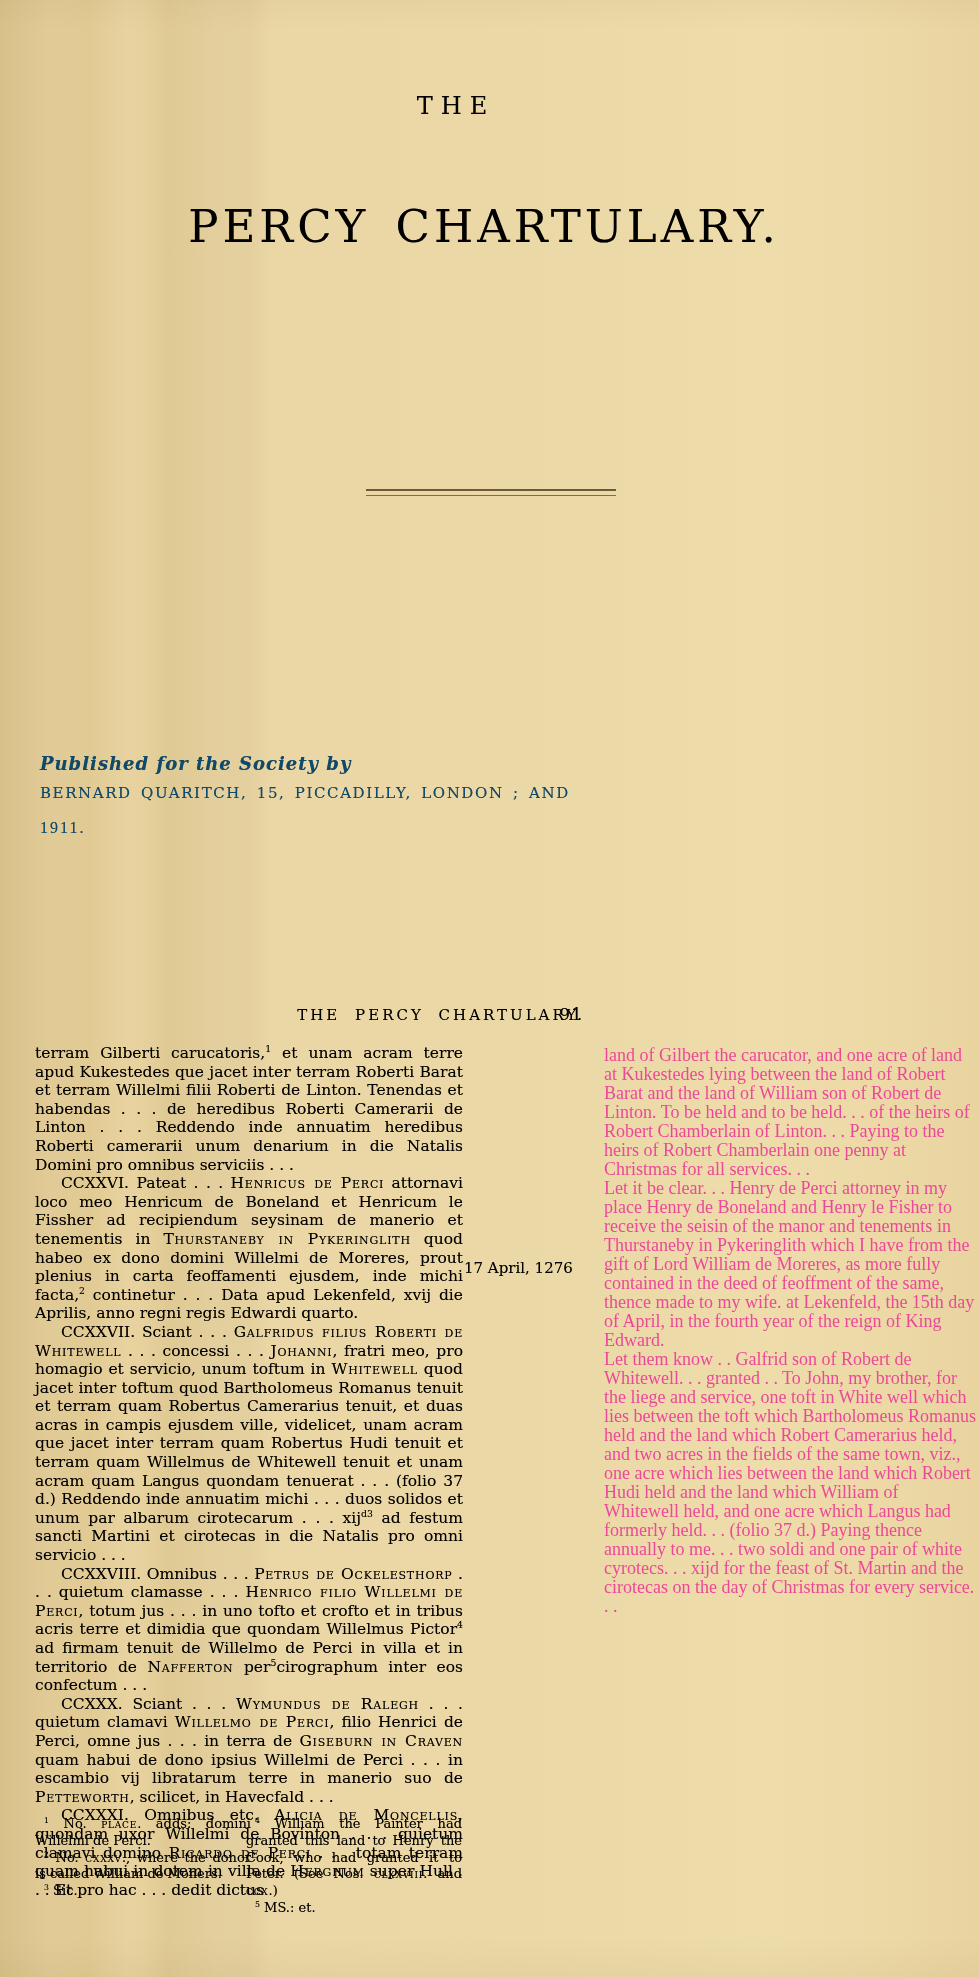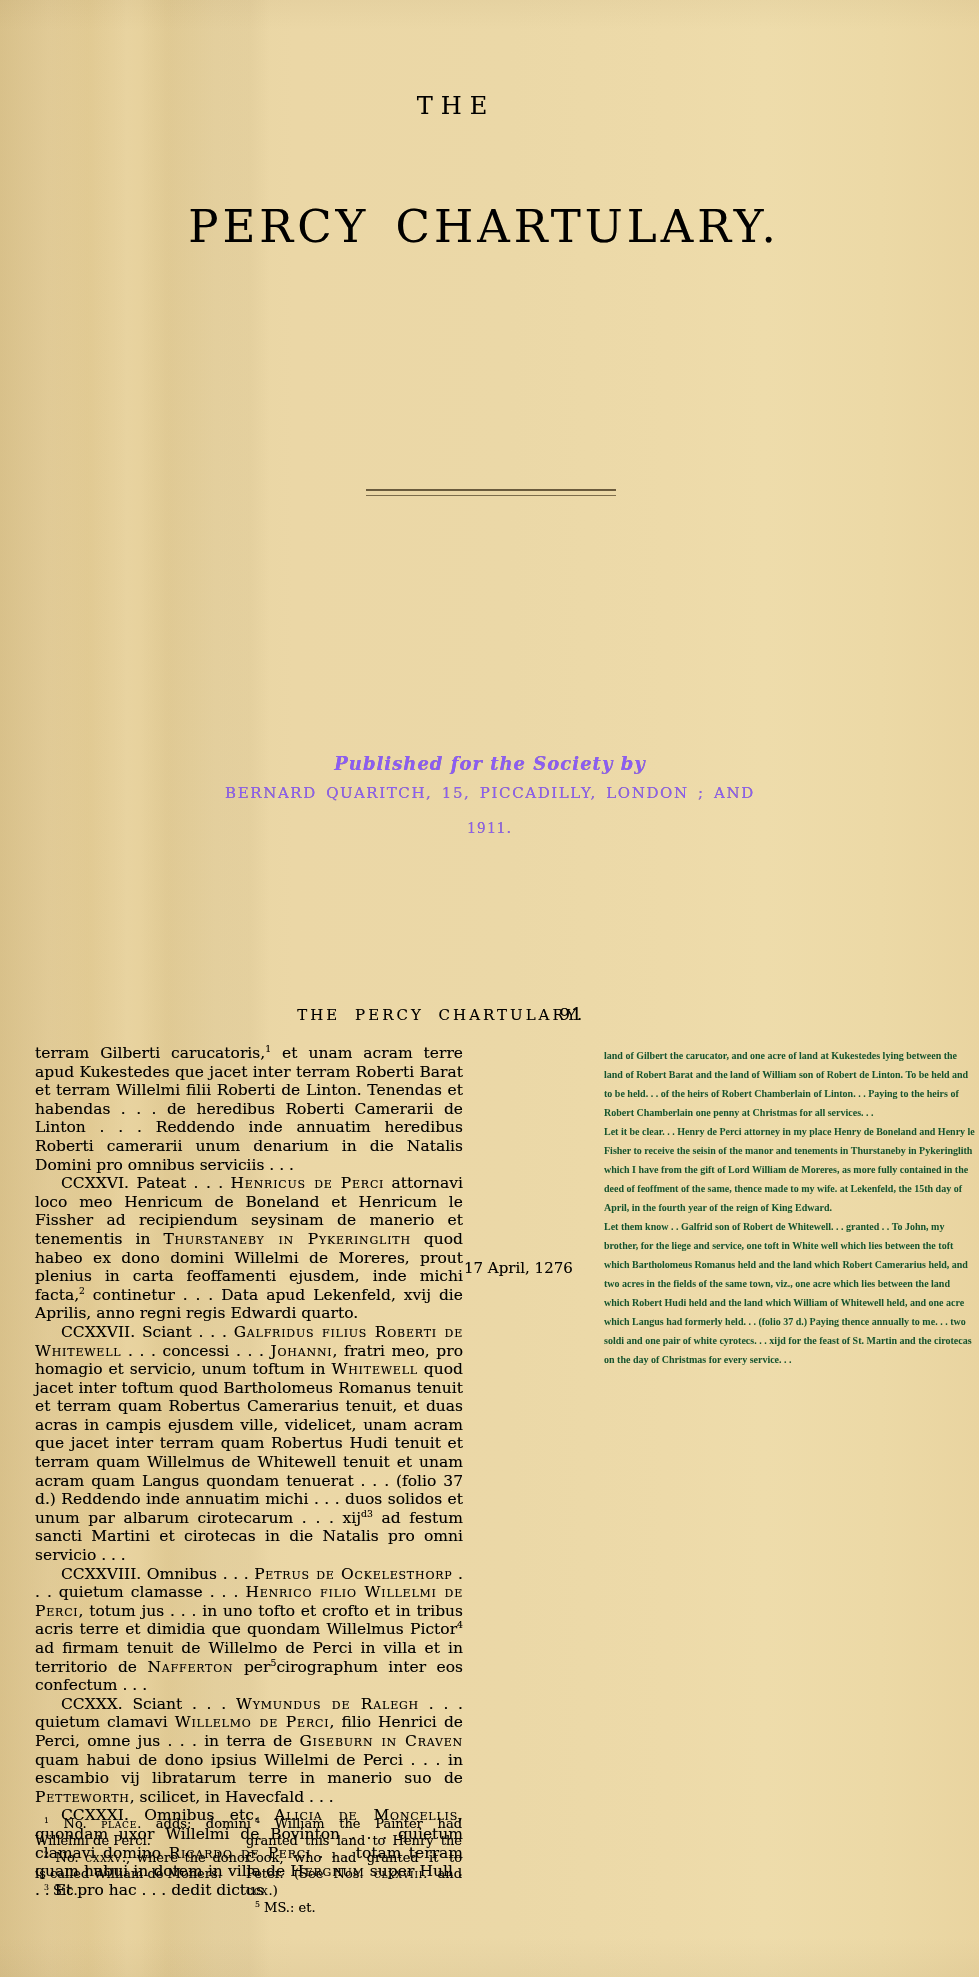--- a/index.html
+++ b/index.html
@@ -18,40 +18,40 @@
   }
   .scan-ink{color:#000000;text-shadow:0 0 .5px rgba(72,56,26,.55);}
 
   
   .series-word{position:absolute;top:92px;left:0;width:912px;text-align:center;
     font-size:24px;letter-spacing:8px;}
   .book-title{position:absolute;top:200px;left:0;width:968px;margin:0;text-align:center;
     font-size:45px;font-weight:normal;letter-spacing:4px;word-spacing:8px;}
   .double-rule{position:absolute;top:489px;left:366px;width:250px;height:4px;
     border-top:2px solid rgba(64,50,26,.75);border-bottom:1px solid rgba(64,50,26,.65);}
-  .imprint{position:absolute;top:753px;left:40px;width:900px;text-align:center;color:#8b5cf6;}
+  .imprint{position:absolute;top:753px;left:40px;width:900px;color:#0c4a6e;}
   .imprint-lead{font-size:18px;font-weight:bold;font-style:italic;letter-spacing:1px;margin-bottom:8px;}
   .imprint-line{font-size:15px;letter-spacing:1.6px;word-spacing:3px;line-height:23px;}
   .imprint-year{margin-top:14px;font-size:16px;letter-spacing:2px;font-family:Liberation Serif, serif;}
 
   
   .running-head{position:absolute;top:1006px;left:35px;width:550px;}
   .rh-title{display:block;text-align:right;font-size:15px;letter-spacing:3px;word-spacing:7px;}
   .rh-num{position:absolute;right:2px;top:-2px;font-size:17px;letter-spacing:1px;}
 
   .latin-col{position:absolute;top:1044px;left:35px;width:428px;
     font-size:15.5px;line-height:18.6px;text-align:justify;}
   .lat-para{margin:0;}
   .lat-para.indent{text-indent:26px;}
 
   .margin-note{position:absolute;top:1259px;left:464px;width:125px;
     font-size:15px;white-space:nowrap;}
 
   .trans-col{position:absolute;top:1046px;left:604px;width:372px;
-    font-family:"Liberation Serif", serif;font-size:10px;line-height:19px;color:#14532d;font-weight:bold;}
+    font-family:"Liberation Serif", serif;font-size:18px;line-height:19px;color:#ec4899;}
   .trans-para{margin:0;}
 
   .footnotes{position:absolute;top:1816px;width:216px;
     font-size:13px;line-height:16.8px;text-align:justify;}
   .fn-left{left:35px;}
   .fn-right{left:246px;}
   .fn{margin:0;text-indent:9px;}
 
   .sup{font-size:.6em;vertical-align:super;line-height:0;}
   .sc{font-variant:small-caps;letter-spacing:.8px;}

